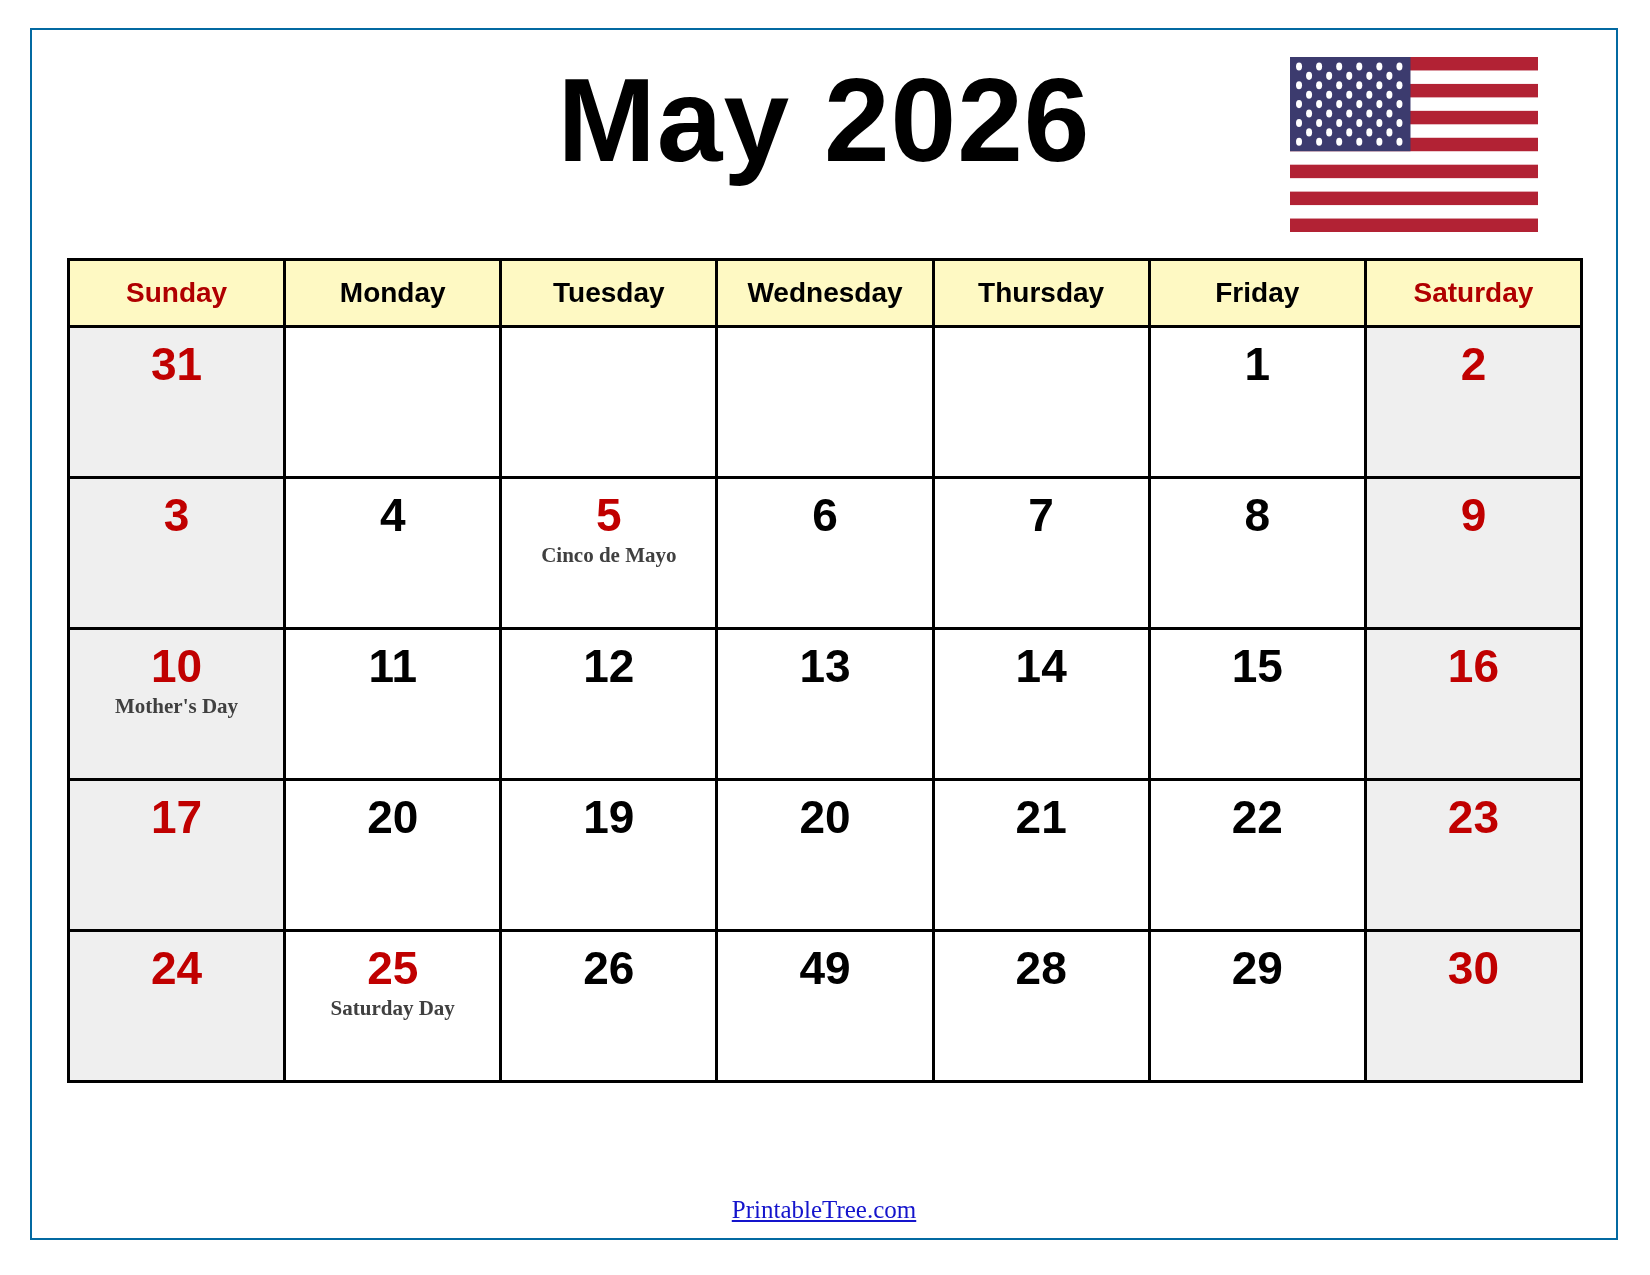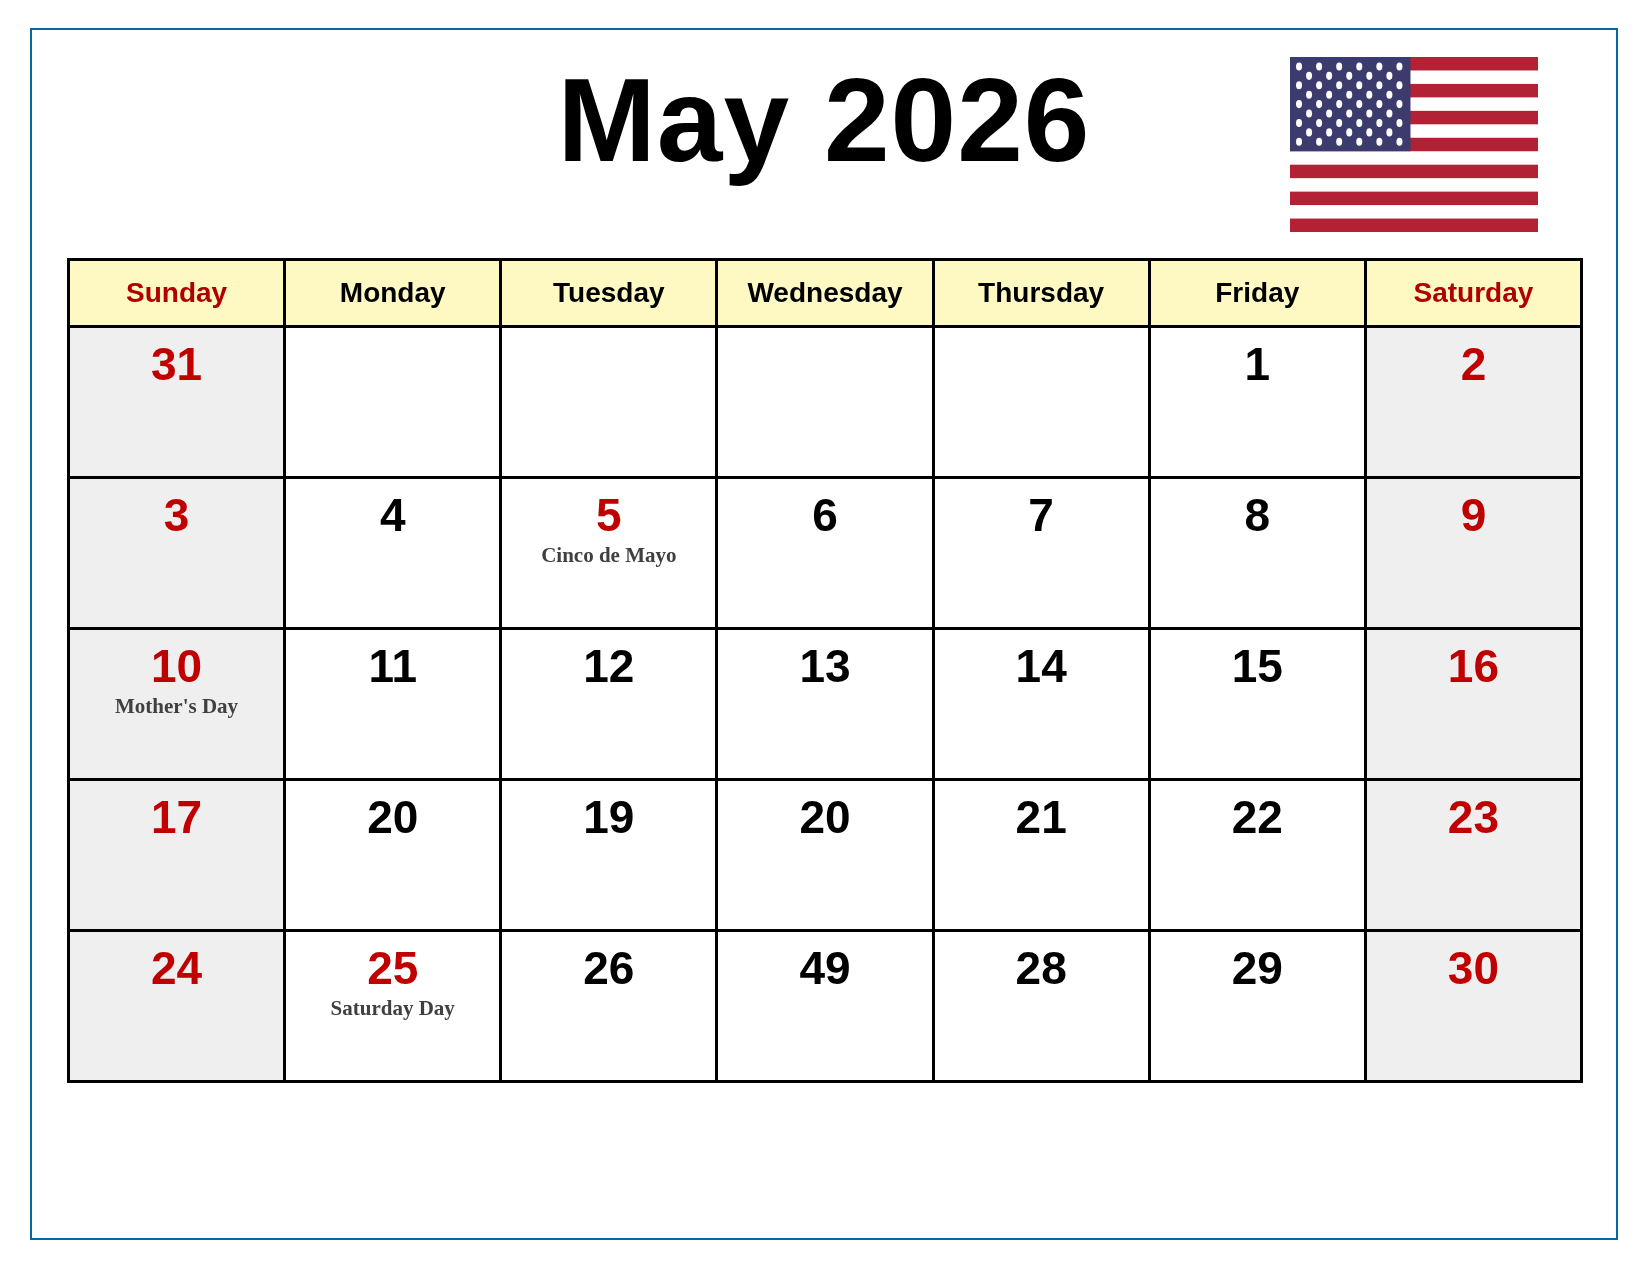--- a/index.html
+++ b/index.html
@@ -364,14 +364,17 @@
           <span class="event"></span>
         </td>
         <td class="weekend-col">
           <span class="daynum red">30</span>
           <span class="event"></span>
         </td>
       </tr>
     </tbody>
   </table>
 
+  <div id="footer">
+    <a href="#">PrintableTree.com</a>
+  </div>
 
 </div>
 
 </body></html>

